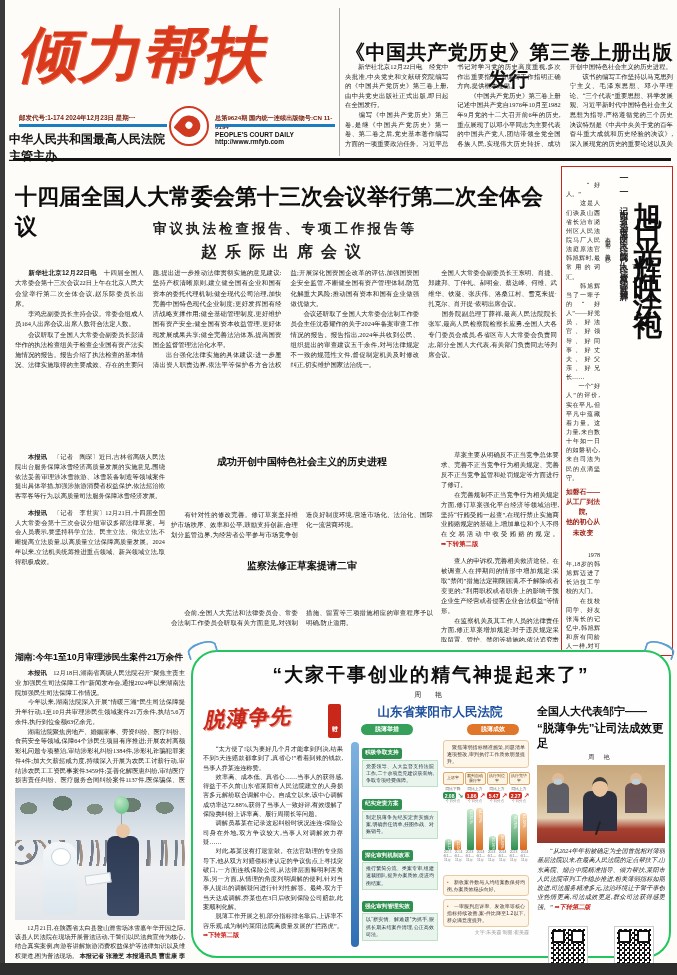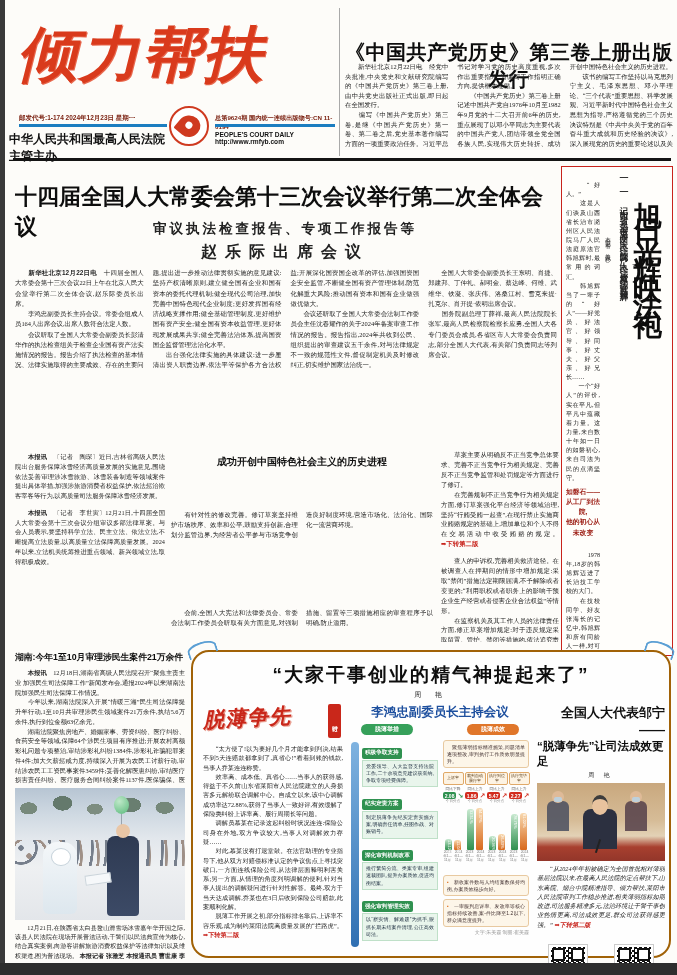--- a/index.html
+++ b/index.html
@@ -81,21 +81,21 @@
   .balloon:after{content:"";position:absolute;left:7px;top:18px;width:1px;height:22px;background:#9aa4ad;}
   .mascot{position:absolute;left:28px;top:54px;width:34px;height:72px;background:linear-gradient(180deg,#f4f7f9,#dde7ee);border-radius:14px 14px 6px 6px;}
   .mascot:before{content:"";position:absolute;left:8px;top:6px;width:18px;height:16px;background:#fff;border:1px solid #c6d2da;border-radius:50%;}
   .officer{position:absolute;left:92px;top:48px;width:32px;height:80px;background:linear-gradient(180deg,#2e3a52,#3c4a66);border-radius:8px 8px 4px 4px;}
   .officer:before{content:"";position:absolute;left:9px;top:-12px;width:14px;height:14px;background:#e9c6a6;border-radius:50%;}
   .paper{position:absolute;left:70px;top:86px;width:26px;height:10px;background:#f6f8fa;border:1px solid #cbd4da;transform:rotate(-8deg);}
   .hn-cap{left:10px;top:924px;width:170px;font-size:6.1px;line-height:1.5;overflow:hidden;}
   .hn-credit{font-weight:bold;font-family:var(--sans);}
 
   
-  .panel{left:186px;top:650px;width:480px;height:308px;border:2px solid #a16207;border-radius:18px;background:#fefefe;}
+  .panel{left:186px;top:650px;width:480px;height:308px;border:2px solid #22c55e;border-radius:26px;background:#fefefe;}
   .curl{position:absolute;width:30px;height:14px;border:2px solid #5b9fd4;border-bottom:none;border-radius:100% 100% 0 0;background:transparent;}
   .curl.cl{left:-6px;top:-10px;transform:rotate(-18deg);}
   .curl.cr{right:-6px;top:-10px;transform:rotate(18deg);}
   .pn-head{position:absolute;left:0;top:10px;width:100%;text-align:center;font-family:var(--sans);font-size:19px;font-weight:900;letter-spacing:2px;color:#0d0d0d;}
   .pn-byline{position:absolute;left:0;top:38px;width:100%;text-align:center;font-size:7px;letter-spacing:6px;color:#333;}
   .pn-left{position:absolute;left:10px;top:52px;width:140px;height:248px;}
   .logo-tb{position:relative;height:36px;}
   .tb-script{font-family:var(--serif);font-style:italic;font-weight:900;font-size:21px;color:#c9271a;transform:rotate(-3deg);display:inline-block;letter-spacing:1px;text-shadow:1px 1px 0 #e9a193;}
   .tb-tag{position:absolute;right:2px;top:0;width:13px;height:34px;background:#c9271a;color:#fff;font-size:5.8px;writing-mode:vertical-rl;text-orientation:upright;display:flex;align-items:center;justify-content:center;border-radius:2px;}
   .pn-article{position:absolute;left:0;top:40px;width:140px;height:208px;font-size:6.2px;line-height:1.5;overflow:hidden;}
@@ -125,21 +125,21 @@
   .cg-unit{font-size:3.6px;color:#888;}
   .cg-bars{display:flex;align-items:flex-end;gap:2px;height:46px;margin-top:1px;}
   .bar{width:7px;border-radius:3px 3px 1px 1px;position:relative;display:flex;justify-content:center;}
   .bar.b23{background:linear-gradient(180deg,#c8e9d0,#2e8f4e);}
   .bar.b24{background:linear-gradient(180deg,#f8d8ae,#d8691c);}
   .bar span{writing-mode:vertical-rl;font-size:4px;color:#fff;line-height:1;padding-top:1px;}
   .cg-x{display:flex;gap:2px;margin-top:1px;}
   .cg-x span{width:9px;font-size:3.4px;line-height:1.15;color:#777;text-align:center;}
   .ig-credit{text-align:right;font-size:5px;color:#999;margin-top:2px;}
   .pn-right{position:absolute;left:344px;top:52px;width:128px;height:250px;}
-  .rp-eyebrow{font-family:var(--sans);font-size:13px;font-weight:bold;color:#111;text-align:right;}
+  .rp-eyebrow{font-family:var(--sans);font-size:11px;font-weight:bold;color:#111;}
   .rp-head{font-family:var(--sans);font-size:11.5px;font-weight:900;color:#0d0d0d;margin-top:2px;}
   .rp-byline{text-align:center;font-size:6px;letter-spacing:4px;color:#333;margin-top:2px;}
   .photo2{position:relative;width:128px;height:78px;margin-top:3px;overflow:hidden;background:linear-gradient(180deg,#c9a87e 0%,#d6bc97 48%,#e3d2b6 68%,#a8402f 82%,#93362a 100%);}
   .p2-man{position:absolute;left:46px;top:26px;width:34px;height:40px;background:#2c3040;border-radius:8px 8px 0 0;}
   .p2-man:before{content:"";position:absolute;left:9px;top:-14px;width:16px;height:16px;background:#e8c39e;border-radius:50%;border-top:4px solid #3c3c3c;}
   .p2-bg1,.p2-bg2{position:absolute;top:18px;width:22px;height:30px;background:#4a4f60;border-radius:6px 6px 0 0;opacity:.85;}
   .p2-bg1{left:10px;} .p2-bg2{right:18px;background:#55404a;}
   .p2-bg1:before,.p2-bg2:before{content:"";position:absolute;left:5px;top:-10px;width:12px;height:12px;background:#e3bd9b;border-radius:50%;}
   .p2-bg1:after,.p2-bg2:after{content:"";position:absolute;left:7px;top:-4px;width:8px;height:5px;background:#bcd6ea;border-radius:2px;}
   .p2-mic{position:absolute;left:60px;top:56px;width:1.5px;height:14px;background:#222;transform:rotate(18deg);}
@@ -192,20 +192,21 @@
   </div>
 
   <div class="abs block blk-a">
     <div class="blk-eyebrow" style="top:4px;">成功开创中国特色社会主义的历史进程</div>
     <div class="blk-left t" style="top:60px;height:38px;">　　有针对性的修改完善。修订草案坚持维护市场秩序、效率和公平,鼓励支持创新,合理划分监管边界,为经营者公平参与市场竞争创造良好制度环境,营造市场化、法治化、国际化一流营商环境。</div>
     <div class="blk-right t" style="height:100px;"><span>　　草案主要从明确反不正当竞争总体要求、完善不正当竞争行为相关规定、完善反不正当竞争监管和处罚规定等方面进行了修订。
 　　在完善规制不正当竞争行为相关规定方面,修订草案强化平台经济等领域治理,坚持“行贿受贿一起查”,在现行禁止实施商业贿赂规定的基础上,增加单位和个人不得在交易活动中收受贿赂的规定。</span> <span class="jump">➡下转第二版</span></div>
   </div>
 
   <div class="abs block blk-b">
+    <div class="blk-eyebrow" style="top:2px;">监察法修正草案提请二审</div>
     <div class="blk-left t" style="top:52px;height:32px;">　　会前,全国人大宪法和法律委员会、常委会法制工作委员会听取有关方面意见,对强制措施、留置等三项措施相应的审查程序予以明确,防止滥用。</div>
     <div class="blk-right t" style="height:86px;"><span>　　查人的申诉权,完善相关救济途径。在被调查人在押期间的情形中增加规定:采取“禁闭”措施法定期限届满,不予解除或者变更的;“利用职权或者职务上的影响干预企业生产经营或者侵害企业合法权益”等情形。
 　　在监察机关及其工作人员的法律责任方面,修正草案增加规定:对于违反规定采取留置、管护、禁闭等措施的,依法追究责任。</span> </div>
   </div>
 
   <div class="abs redbox">
     <div class="rb-text t">
       <span>　　“好人。”
 　　这是人们谈及山西省长治市潞州区人民法院马厂人民法庭原法官韩旭辉时,最常用的词汇。
 　　韩旭辉当了一辈子的“好人”——好党员、好法官、好领导、好同事、好丈夫、好父亲、好兄长……
@@ -248,21 +249,21 @@
         <span class="tb-tag">进行时</span>
       </div>
       <div class="pn-article t"><span>　　“太方便了!以为要好几个月才能拿到判决,结果不到5天连赔款都拿到了,真省心!”看着到账的钱款,当事人乔某连连称赞。
 　　效率高、成本低、真省心……当事人的获得感,得益于不久前山东省莱阳市人民法院建立的人身损害多元解纷联合调解中心。自成立以来,该中心调解成功率达72.88%,获得了当事人一致好评,有效缓解了保险类纠纷上诉率高、履行周期长等问题。
 　　调解员慕某在记录这起纠纷时状况连连:保险公司身在外地,双方争议较大,当事人对调解效力存疑……
 　　对此,慕某没有打退堂鼓。在法官助理的专业指导下,他从双方对赔偿标准认定的争议焦点上寻找突破口,一方面连线保险公司,从法律层面释明利害关系;另一方面,从情理的角度列明调解的便利,针对当事人提出的调解疑问进行针对性解答。最终,双方于当天达成调解,乔某也在3日后收到保险公司赔款,此案顺利化解。
 　　脱薄工作开展之初,部分指标排名靠后,上诉率不容乐观,成为制约莱阳法院高质量发展的“拦路虎”。</span> <span class="jump">➡下转第二版</span></div>
     </div>
 
     <div class="pn-info">
-      <div class="ig-title">李鸿忠副委员长主持会议</div>
+      <div class="ig-title">山东省莱阳市人民法院</div>
       <div class="ig-tabs">
         <span class="tab g">脱薄举措</span>
         <span class="tab o">脱薄成效</span>
       </div>
       <div class="ig-cols">
         <div class="ig-ribbon"></div>
         <div class="measures">
           <div class="ms"><span class="h">积极争取支持</span><div class="b">党委领导、人大监督支持法院工作,二十余项意见建议获采纳,争取专项经费保障。</div></div>
           <div class="ms"><span class="h">纪实定责方案</span><div class="b">制定脱薄争先纪实定责实施方案,明确责任清单,挂图作战、对账销号。</div></div>
           <div class="ms"><span class="h">深化审判机制改革</span><div class="b">推行繁简分流、类案专审,组建速裁团队,提升办案质效,促进均衡结案。</div></div>

